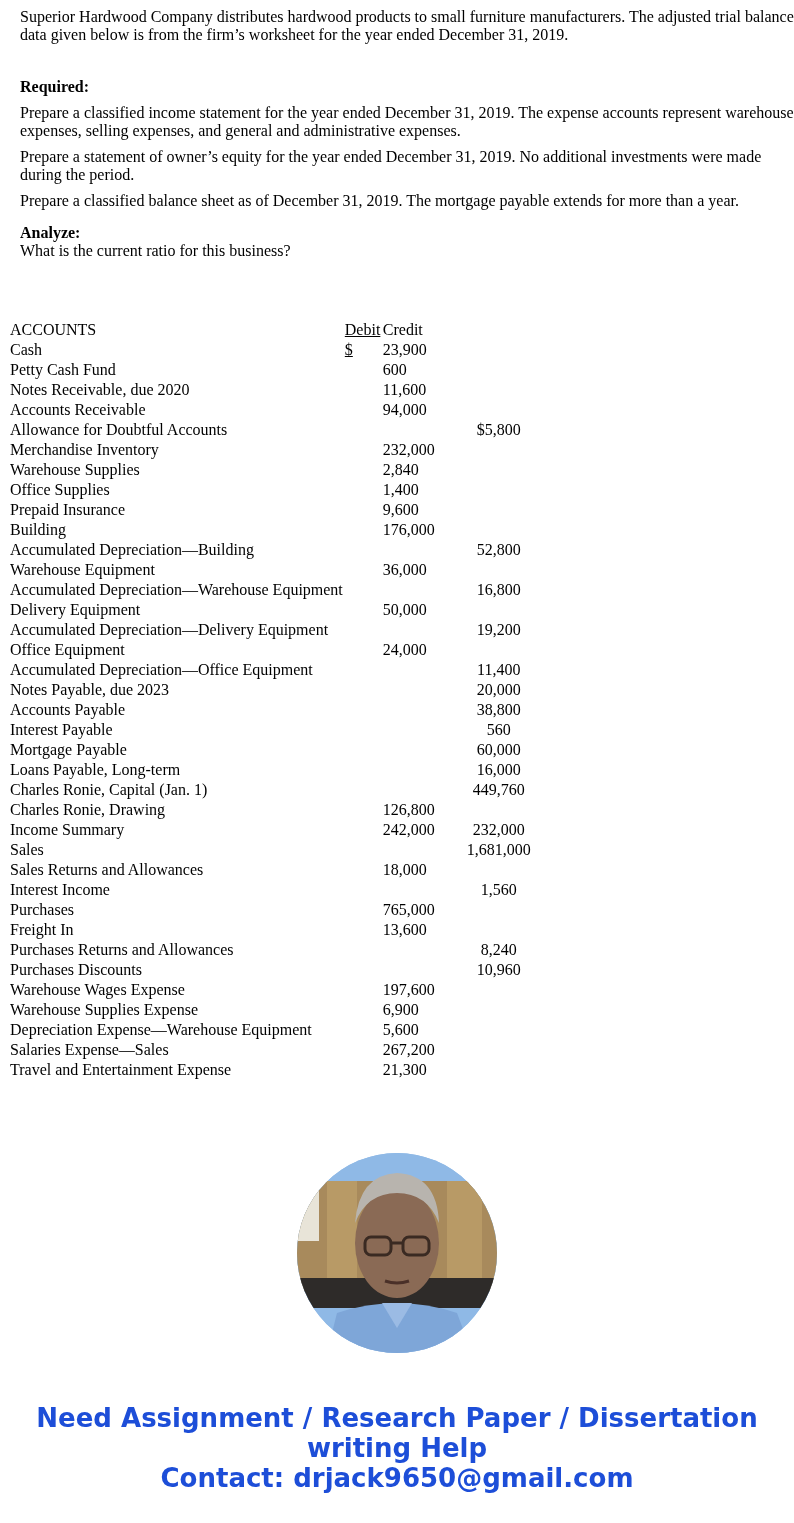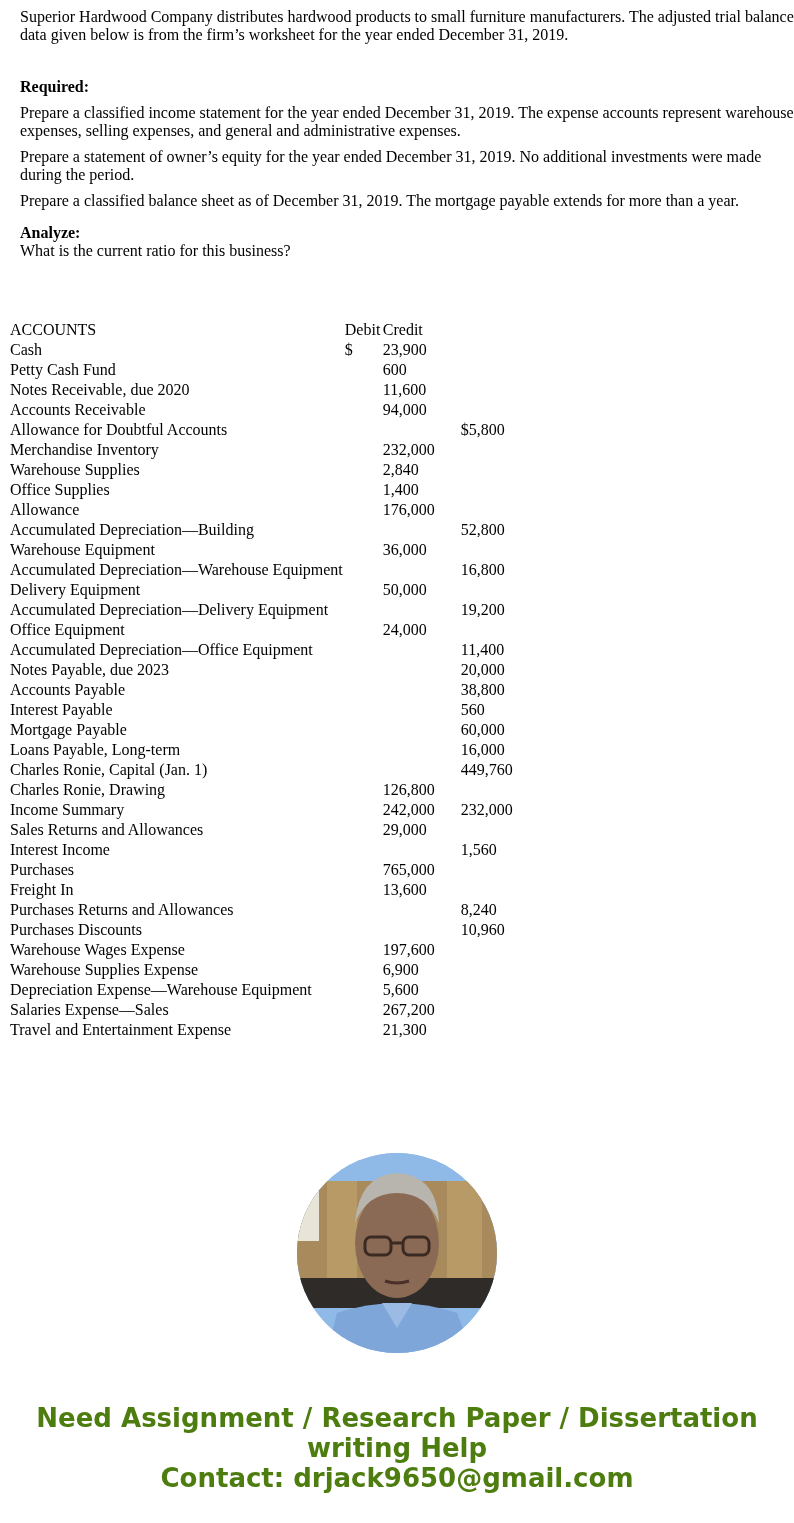--- a/index.html
+++ b/index.html
@@ -22,23 +22,23 @@
   table.tb {
     position: absolute;
     left: 8px;
     top: 320px;
     border-collapse: separate;
     border-spacing: 2px 0;
     font-size: 16px;
   }
   table.tb td { padding: 0; height: 20px; line-height: 20px; white-space: nowrap; vertical-align: middle; }
   .col-acct { width: 332px; }
-  .col-debit { width: 36px; }
+  .col-debit { width: 36px; text-decoration: underline; }
   .col-credit { width: 76px; }
-  .col-extra { width: 76px; }
+  .col-extra { width: 76px; text-align: center; }
   .avatar {
     position: absolute;
     left: 297px;
     top: 1153px;
     width: 200px;
     height: 200px;
     border-radius: 50%;
     overflow: hidden;
     background: #8fb9e6;
   }
@@ -46,21 +46,21 @@
   .promo {
     position: absolute;
     left: 0;
     top: 1403px;
     width: 794px;
     text-align: center;
     font-family: "DejaVu Sans", sans-serif;
     font-weight: bold;
     font-size: 26px;
     line-height: 30px;
-    color: #4d7c0f;
+    color: #1d4ed8;
   }
 </style>
 </head>
 <body>
 
 <div class="content">
   <p class="intro">Superior Hardwood Company distributes hardwood products to small furniture manufacturers. The adjusted trial balance data given below is from the firm’s worksheet for the year ended December 31, 2019.</p>
   <p class="heading">Required:</p>
   <p class="para">Prepare a classified income statement for the year ended December 31, 2019. The expense accounts represent warehouse expenses, selling expenses, and general and administrative expenses.</p>
   <p class="para">Prepare a statement of owner’s equity for the year ended December 31, 2019. No additional investments were made during the period.</p>
@@ -119,21 +119,27 @@
         <td class="col-credit">2,840</td>
         <td class="col-extra"></td>
       </tr>
       <tr>
         <td class="col-acct">Office Supplies</td>
         <td class="col-debit"></td>
         <td class="col-credit">1,400</td>
         <td class="col-extra"></td>
       </tr>
       <tr>
-        <td class="col-acct">Allowance</td>
+        <td class="col-acct">Prepaid Insurance</td>
+        <td class="col-debit"></td>
+        <td class="col-credit">9,600</td>
+        <td class="col-extra"></td>
+      </tr>
+      <tr>
+        <td class="col-acct">Building</td>
         <td class="col-debit"></td>
         <td class="col-credit">176,000</td>
         <td class="col-extra"></td>
       </tr>
       <tr>
         <td class="col-acct">Accumulated Depreciation—Building</td>
         <td class="col-debit"></td>
         <td class="col-credit"></td>
         <td class="col-extra">52,800</td>
       </tr>
@@ -215,23 +221,29 @@
         <td class="col-credit">126,800</td>
         <td class="col-extra"></td>
       </tr>
       <tr>
         <td class="col-acct">Income Summary</td>
         <td class="col-debit"></td>
         <td class="col-credit">242,000</td>
         <td class="col-extra">232,000</td>
       </tr>
       <tr>
+        <td class="col-acct">Sales</td>
+        <td class="col-debit"></td>
+        <td class="col-credit"></td>
+        <td class="col-extra">1,681,000</td>
+      </tr>
+      <tr>
         <td class="col-acct">Sales Returns and Allowances</td>
         <td class="col-debit"></td>
-        <td class="col-credit">29,000</td>
+        <td class="col-credit">18,000</td>
         <td class="col-extra"></td>
       </tr>
       <tr>
         <td class="col-acct">Interest Income</td>
         <td class="col-debit"></td>
         <td class="col-credit"></td>
         <td class="col-extra">1,560</td>
       </tr>
       <tr>
         <td class="col-acct">Purchases</td>

